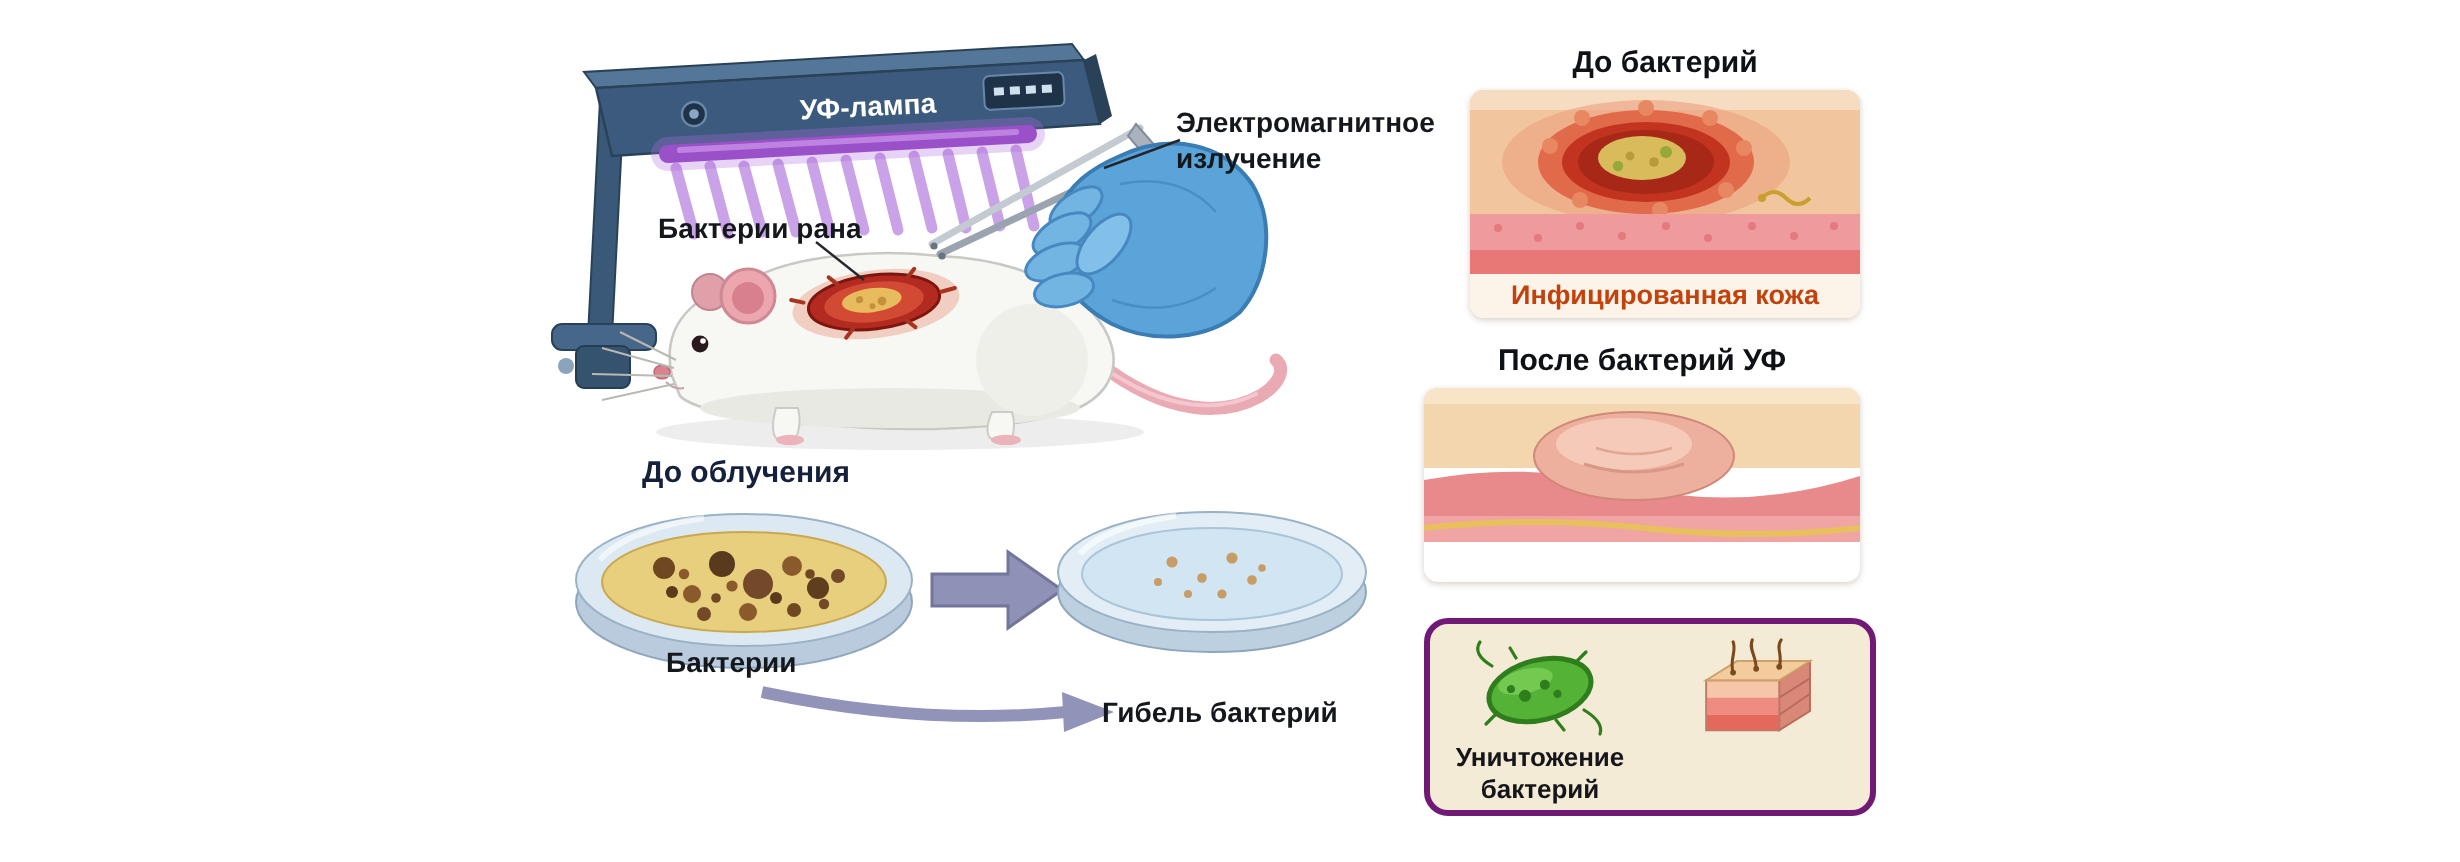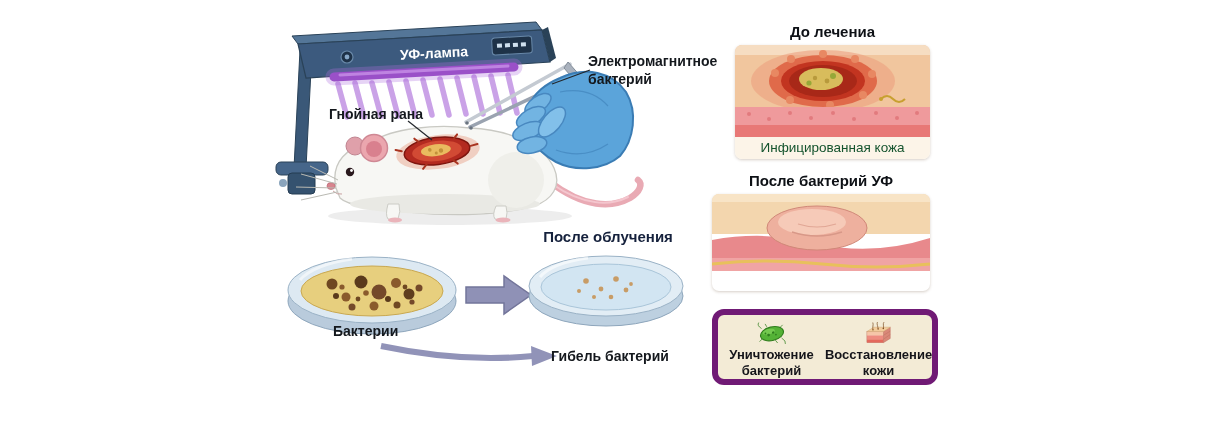--- a/index.html
+++ b/index.html
@@ -7,25 +7,25 @@
     position:relative;width:1230px;height:431px;background:#ffffff;overflow:hidden;
     font-family:"Liberation Sans","DejaVu Sans",sans-serif;
   }
   .abs{position:absolute;}
   .lbl{position:absolute;color:#14181d;font-size:14px;font-weight:600;line-height:1.3;}
   .title{position:absolute;color:#15213c;font-size:15px;font-weight:700;text-align:center;}
   .panel{position:absolute;border-radius:7px;overflow:hidden;box-shadow:0 1px 3px rgba(90,60,30,.25);}
   .panel svg{display:block;}
   .caption{
     position:absolute;left:0;right:0;bottom:0;height:22px;line-height:22px;
-    background:#fcf4e8;text-align:center;font-size:13.5px;font-weight:400;color:#14532d;
+    background:#fcf4e8;text-align:center;font-size:13.5px;font-weight:700;color:#c2410c;
   }
   #legend-panel{
-    position:absolute;left:712px;top:309px;width:226px;height:76px;
-    background:#f3ebd6;border:6px solid #701a75;border-radius:12px;
+    position:absolute;left:712px;top:309px;width:226px;height:99px;
+    background:#f3ebd6;border:3px solid #701a75;border-radius:12px;
     display:flex;box-sizing:border-box;padding-top:7px;
   }
   .legend-col{width:50%;display:flex;flex-direction:column;align-items:center;}
   .legend-label{font-size:13px;font-weight:700;color:#15151a;text-align:center;line-height:1.25;width:112px;margin-top:2px;}
   #lamp-label{
     position:absolute;left:388px;top:45px;width:92px;text-align:center;
     color:#fff;font-size:14px;font-weight:700;transform:rotate(-3deg);
   }
 </style>
 </head>
@@ -199,28 +199,28 @@
       <path d="M 540,277 A 77 30 0 0 1 588,258" stroke="#ffffff" stroke-width="3" opacity="0.6" fill="none"></path>
     </g>
 
     <g>
       <path d="M 381,346 Q 462,363 533,356" stroke="#9193b8" stroke-width="6" fill="none"></path>
       <polygon points="531,346 557,356 532,366" fill="#9193b8"></polygon>
     </g>
   </svg>
 
   <div id="lamp-label">УФ-лампа</div>
-  <div class="lbl" style="left:588px;top:52px;width:134px;">Электромагнитное бактерий</div>
-  <div class="lbl" style="left:329px;top:105px;">Гнойная рана</div>
-
-  <div class="title" style="left:540px;top:228px;width:136px;">После облучения</div>
+  <div class="lbl" style="left:588px;top:52px;width:134px;">Электромагнитное излучение</div>
+  <div class="lbl" style="left:329px;top:105px;">Бактерии рана</div>
+
+  <div class="title" style="left:308px;top:228px;width:130px;">До облучения</div>
   <div class="lbl" style="left:317px;top:322px;margin-left:16px;">Бактерии</div>
   <div class="lbl" style="left:551px;top:347px;text-align:center;">Гибель бактерий</div>
 
-  <div class="title" style="left:735px;top:23px;width:195px;color:#0e1116;">До лечениа</div>
+  <div class="title" style="left:735px;top:23px;width:195px;color:#0e1116;">До бактерий</div>
 
   <div class="panel" style="left:735px;top:45px;width:195px;height:114px;">
     <svg width="195" height="114" viewBox="0 0 195 114">
       <rect x="0" y="0" width="195" height="62" fill="#f1c69e"></rect>
       <rect x="0" y="0" width="195" height="10" fill="#f6ddc2"></rect>
       <ellipse cx="88" cy="36" rx="72" ry="31" fill="#eda07e" opacity="0.6"></ellipse>
       <ellipse cx="88" cy="36" rx="54" ry="26" fill="#e06a4a"></ellipse>
       <g fill="#e88862">
         <circle cx="40" cy="28" r="4"></circle>
           <circle cx="56" cy="14" r="4"></circle>
@@ -307,17 +307,16 @@
         <polygon points="8,22 24,12 62,12 46,22" fill="#f2cc9c" stroke="#cfa26c" stroke-width="1"></polygon>
         <g stroke="#7a4a1e" stroke-width="1.6" fill="none" stroke-linecap="round">
           <path d="M 22,18 C 20,11 24,7 22,2"></path>
           <path d="M 34,16 C 34,9 30,6 32,1"></path>
           <path d="M 46,15 C 48,9 44,5 47,1"></path>
         </g>
         <circle cx="22" cy="18" r="1.5" fill="#7a4a1e"></circle>
         <circle cx="34" cy="16" r="1.5" fill="#7a4a1e"></circle>
         <circle cx="46" cy="15" r="1.5" fill="#7a4a1e"></circle>
       </svg>
-      <div class="legend-label">Восстановление кожи</div>
     </div>
   </div>
 
 </div>
 
 </body></html>

